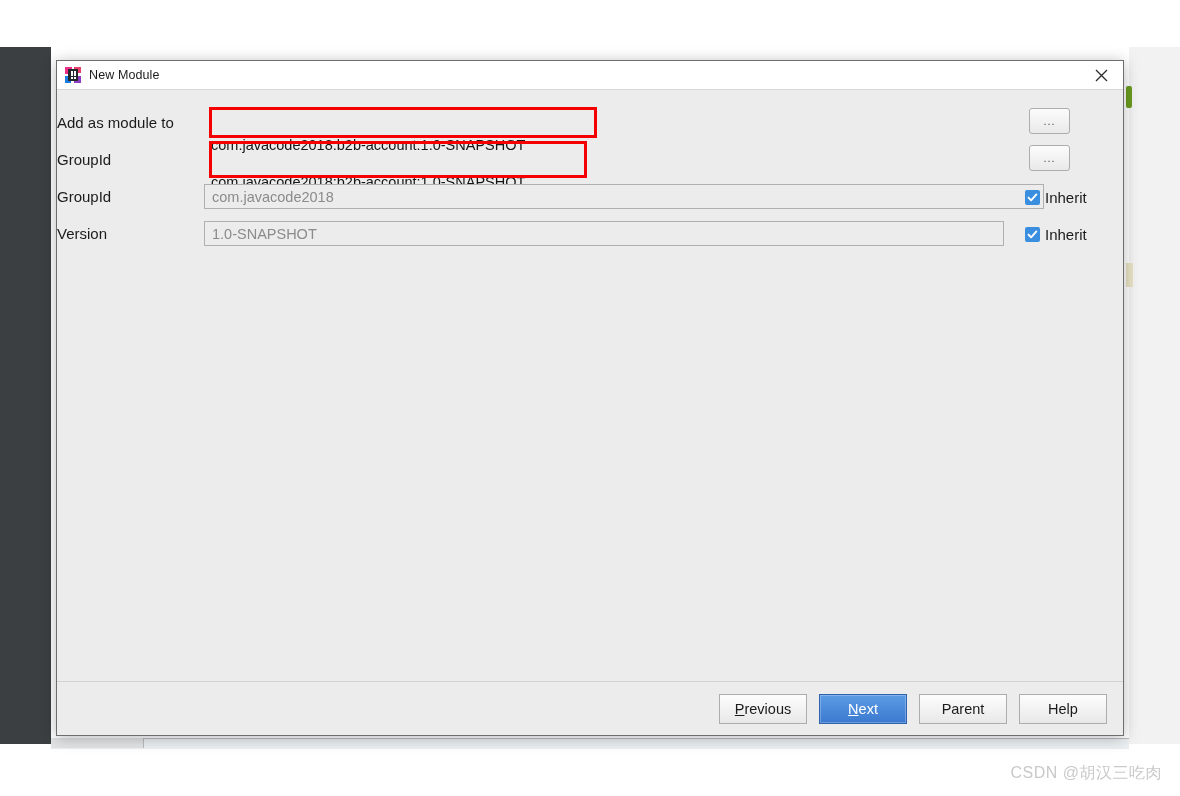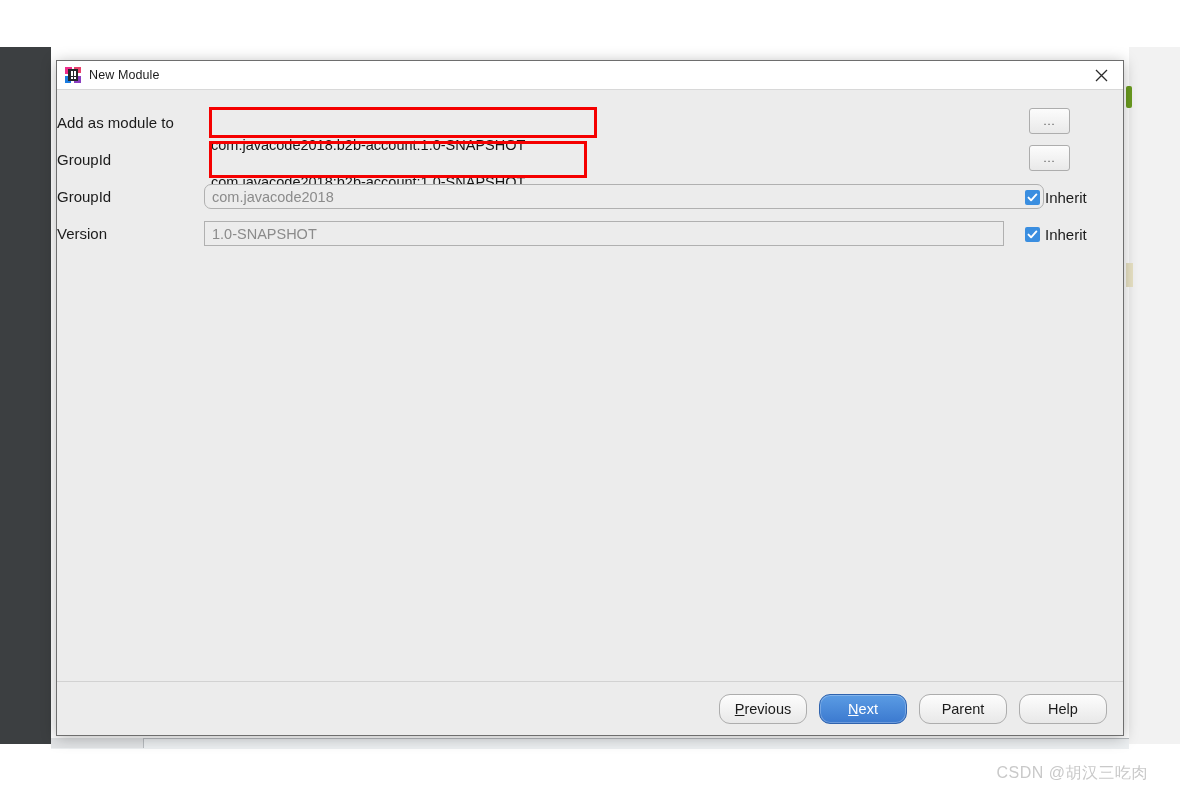--- a/index.html
+++ b/index.html
@@ -233,21 +233,21 @@
     align-items: center;
     justify-content: flex-end;
     padding-right: 16px;
     gap: 12px;
     box-sizing: border-box;
   }
   .btn {
     min-width: 88px;
     height: 30px;
     padding: 0 14px;
-    border-radius: 11px;
+    border-radius: 0;
     font-size: 14.5px;
     display: flex;
     align-items: center;
     justify-content: center;
     box-sizing: border-box;
     cursor: default;
     background: linear-gradient(#fdfdfd, #e8e8e8);
     border: 1px solid #adadad;
     color: #1b1b1b;
   }
@@ -255,21 +255,21 @@
     background: linear-gradient(#5b9ce4, #3b79cf);
     border: 1px solid #2f63ae;
     color: #ffffff;
     box-shadow: inset 0 0 0 1px rgba(255,255,255,0.25);
   }
   .mn { text-decoration: underline; }
 
   
   .watermark {
     position: absolute;
-    right: 32px;
+    right: 18px;
     top: 763px;
     font-size: 16px;
     color: #c9c9c9;
     letter-spacing: 0.5px;
     white-space: nowrap;
   }
 </style>
 </head>
 <body>
 
@@ -321,21 +321,21 @@
       <div class="label">GroupId</div>
       <div class="field plain" style="width:386px;">com.javacode2018:b2b-account:1.0-SNAPSHOT</div>
       <div class="redbox" style="left:152px; top:0px; width:378px; height:37px;"></div>
       <div class="browse-btn" style="left:972px; top:4px;">
         <span class="dots">...</span>
       </div>
     </div>
 
     <div class="row">
       <div class="label">GroupId</div>
-      <div class="field readonly" style="width:840px;border-radius:7px;">com.javacode2018</div>
+      <div class="field readonly" style="width:840px;">com.javacode2018</div>
       <div class="inherit" style="left:968px; top:11px;">
         <span class="cb">
           <svg width="11" height="11" viewBox="0 0 11 11">
             <path d="M1.5 5.6 L4.1 8.3 L9.4 2.4" stroke="#ffffff" stroke-width="1.9" fill="none" stroke-linecap="round" stroke-linejoin="round"></path>
           </svg>
         </span>
         <span class="cb-label">Inherit</span>
       </div>
     </div>
 

